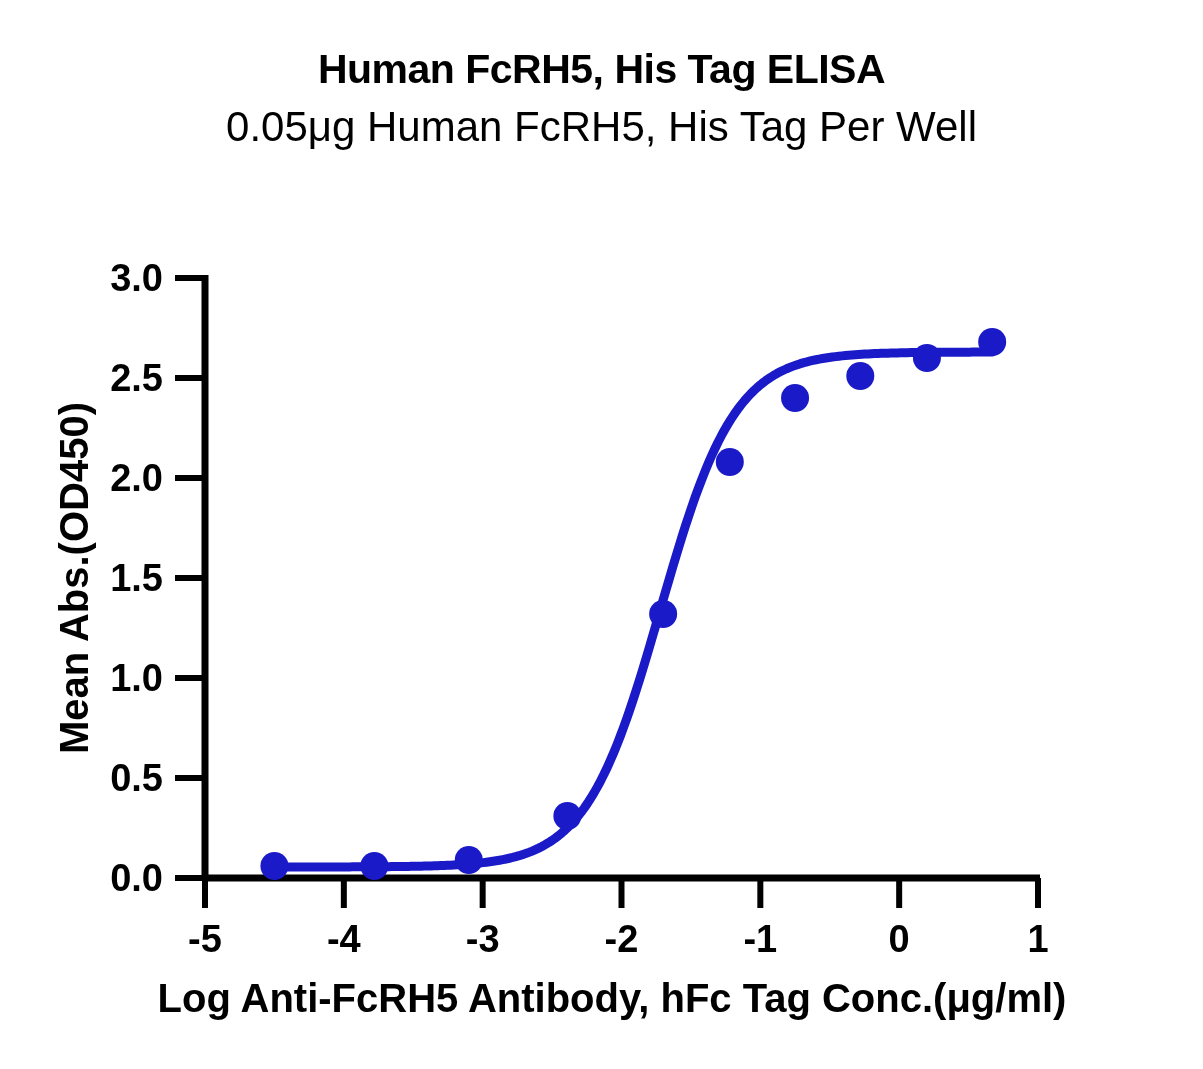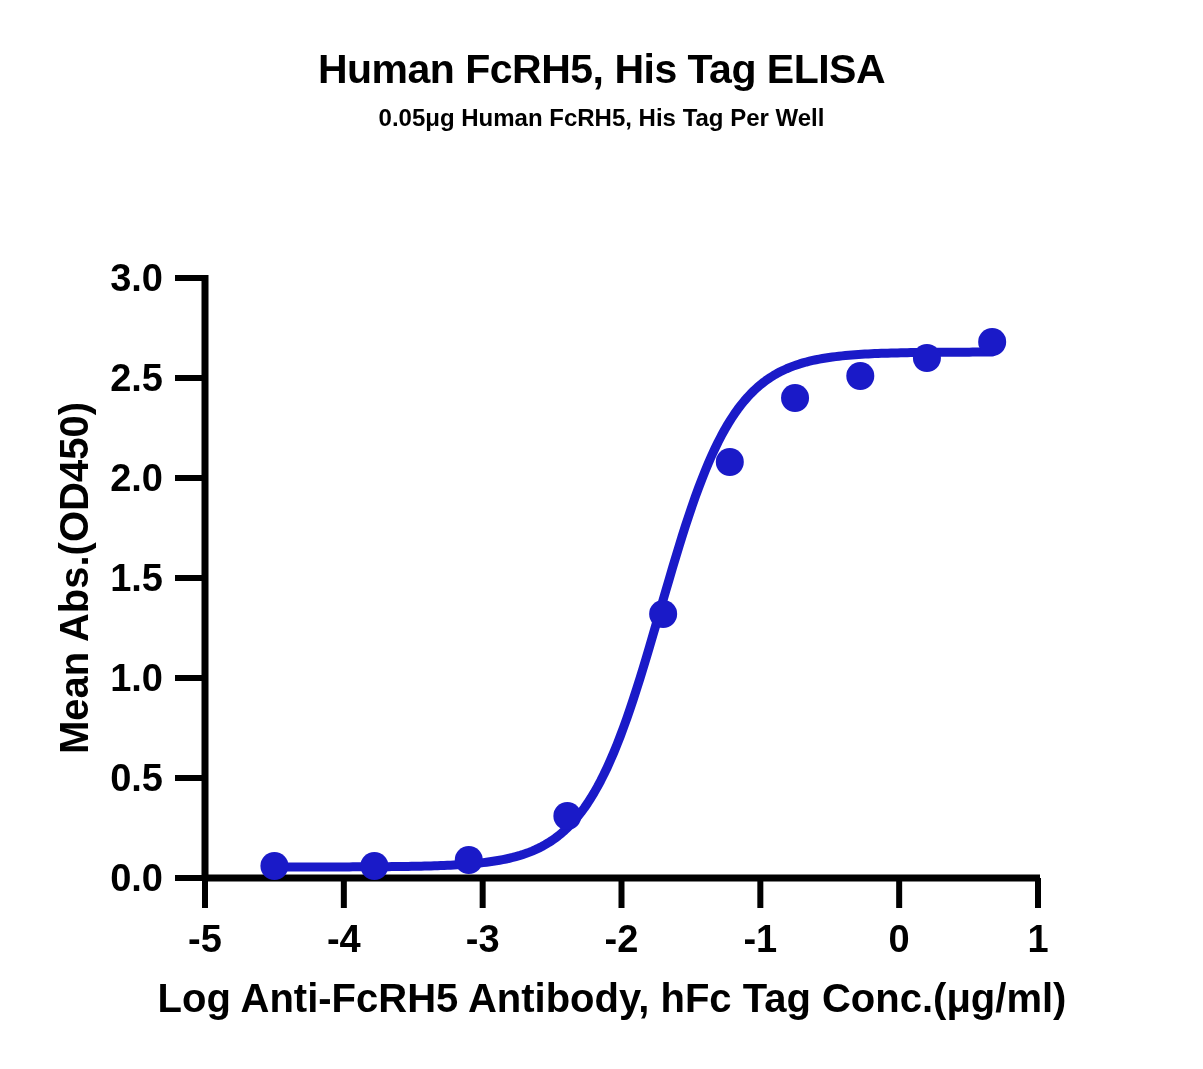--- a/index.html
+++ b/index.html
@@ -28,22 +28,22 @@
     text-align: center;
   }
   #chart-title {
     font-size: 41px;
     font-weight: bold;
     letter-spacing: -0.5px;
     line-height: 1.05;
     color: #000000;
   }
   #chart-subtitle {
-    font-size: 24px;
-    font-weight: bold;
+    font-size: 42px;
+    font-weight: normal;
     line-height: 1.05;
     margin-top: 14px;
     color: #000000;
   }
   #plot-svg {
     position: absolute;
     top: 0;
     left: 0;
     width: 1203px;
     height: 1069px;

